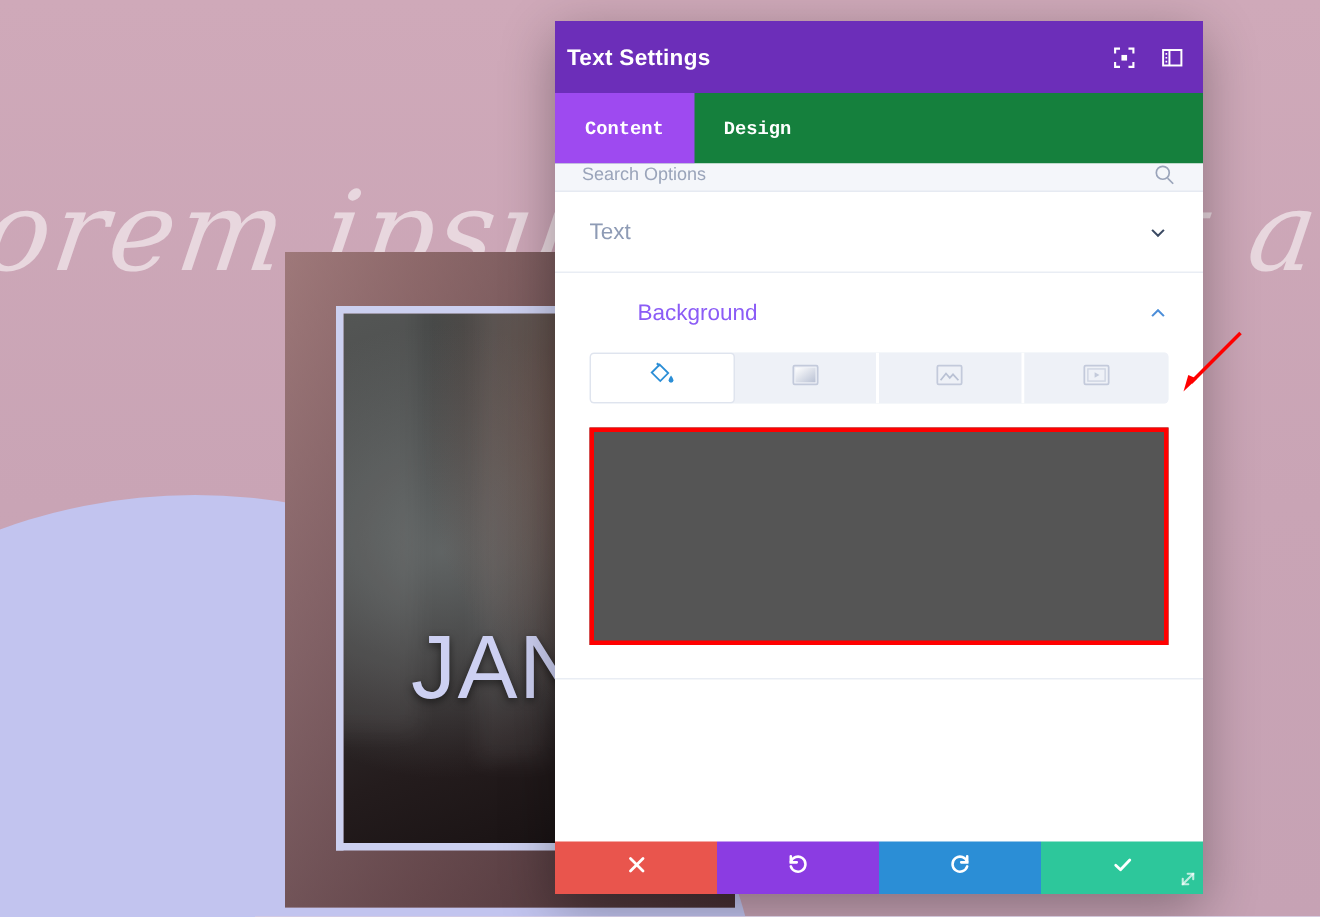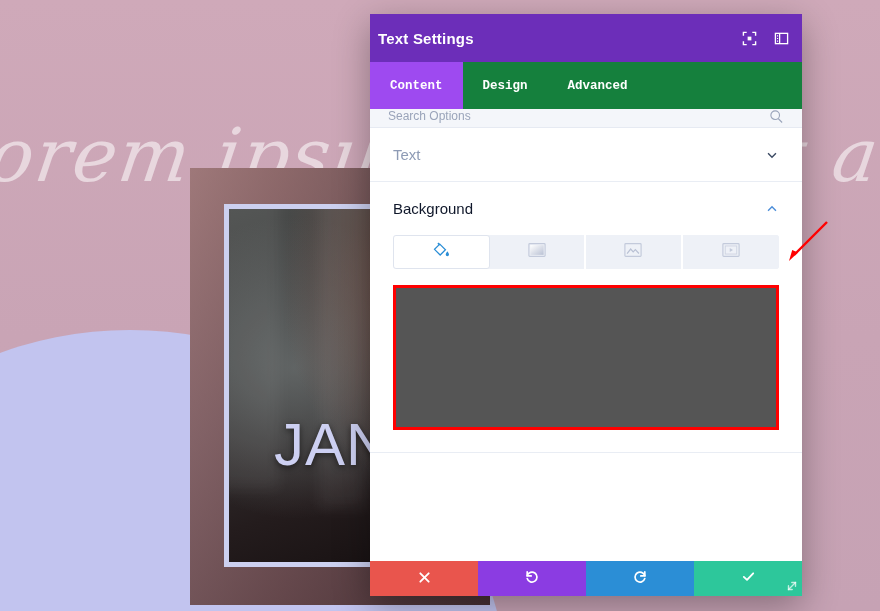--- a/index.html
+++ b/index.html
@@ -165,21 +165,21 @@
     height: 53px;
     display: flex;
     align-items: center;
     cursor: pointer;
   }
   .acc-title {
     flex: 1;
     font-size: 15px;
     color: #8e9bb5;
   }
-  .acc-title.open { color: #0f172a; }
+  .acc-title.open { color: #8b5cf6; margin-left: 32px; }
   .chev { width: 14px; height: 14px; color: #3b4a63; }
 
   .acc-body { padding: 0 0 22px 0; }
 
   
   .bgtabs {
     display: flex;
     width: 100%;
     border-radius: 3px;
     overflow: hidden;
@@ -280,21 +280,20 @@
           <line x1="3.2" y1="5.2" x2="4.4" y2="5.2" stroke-width="1.2"></line>
           <line x1="3.2" y1="8" x2="4.4" y2="8" stroke-width="1.2"></line>
           <line x1="3.2" y1="10.8" x2="4.4" y2="10.8" stroke-width="1.2"></line>
         </svg>
       </div>
     </div>
 
     <div class="tabbar">
       <div class="tab active">Content</div>
       <div class="tab">Design</div>
-      <div class="tab">Advanced</div>
     </div>
 
     <div class="searchbar">
       <input class="search-input" type="text" placeholder="Search Options" style="">
       <span>
         <svg width="15" height="15" viewBox="0 0 16 16" fill="none" stroke="#9aa4ba" stroke-width="1.2">
           <circle cx="6.6" cy="6.6" r="4.6"></circle>
           <line x1="10" y1="10.4" x2="14" y2="14.4"></line>
         </svg>
       </span>

